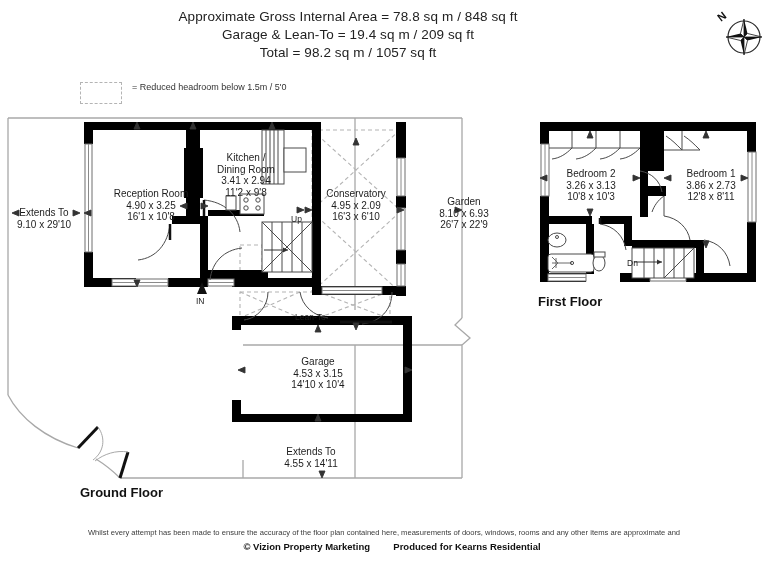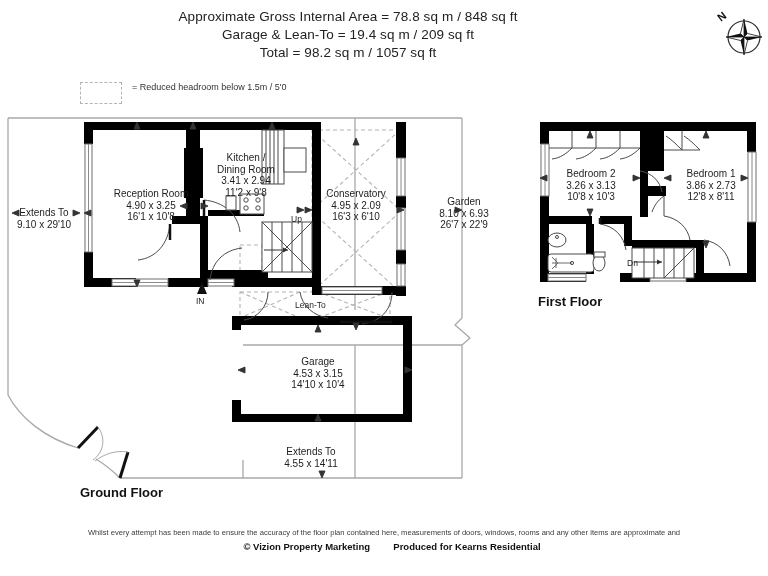--- a/index.html
+++ b/index.html
@@ -465,21 +465,21 @@
   <div class="rlabel" style="left:4px; top:207px; width:80px;">
     <span class="nm">Extends To</span>
     <span class="d1">9.10 x 29'10</span>
   </div>
 
   <div class="rlabel" style="left:266px; top:446px; width:90px;">
     <span class="nm">Extends To</span>
     <span class="d1">4.55 x 14'11</span>
   </div>
 
-  <div class="tiny" style="left:295px; top:300px;">Lean-To</div>
+  <div class="tiny" style="left:295px; top:312px;">Lean-To</div>
   <div class="tiny" style="left:255px; top:214px;margin-left:36px;">Up</div>
   <div class="tiny" style="left:196px; top:296px; font-weight:normal;">IN</div>
   <div class="tiny" style="left:627px; top:258px;">Dn</div>
 
   <div style="position:absolute; left:196px; top:281px; width:12px; height:14px;">
     <svg width="12" height="14">
         <polygon points="6,1 11,13 1,13" fill="#111"></polygon>
       </svg>
   </div>
 

